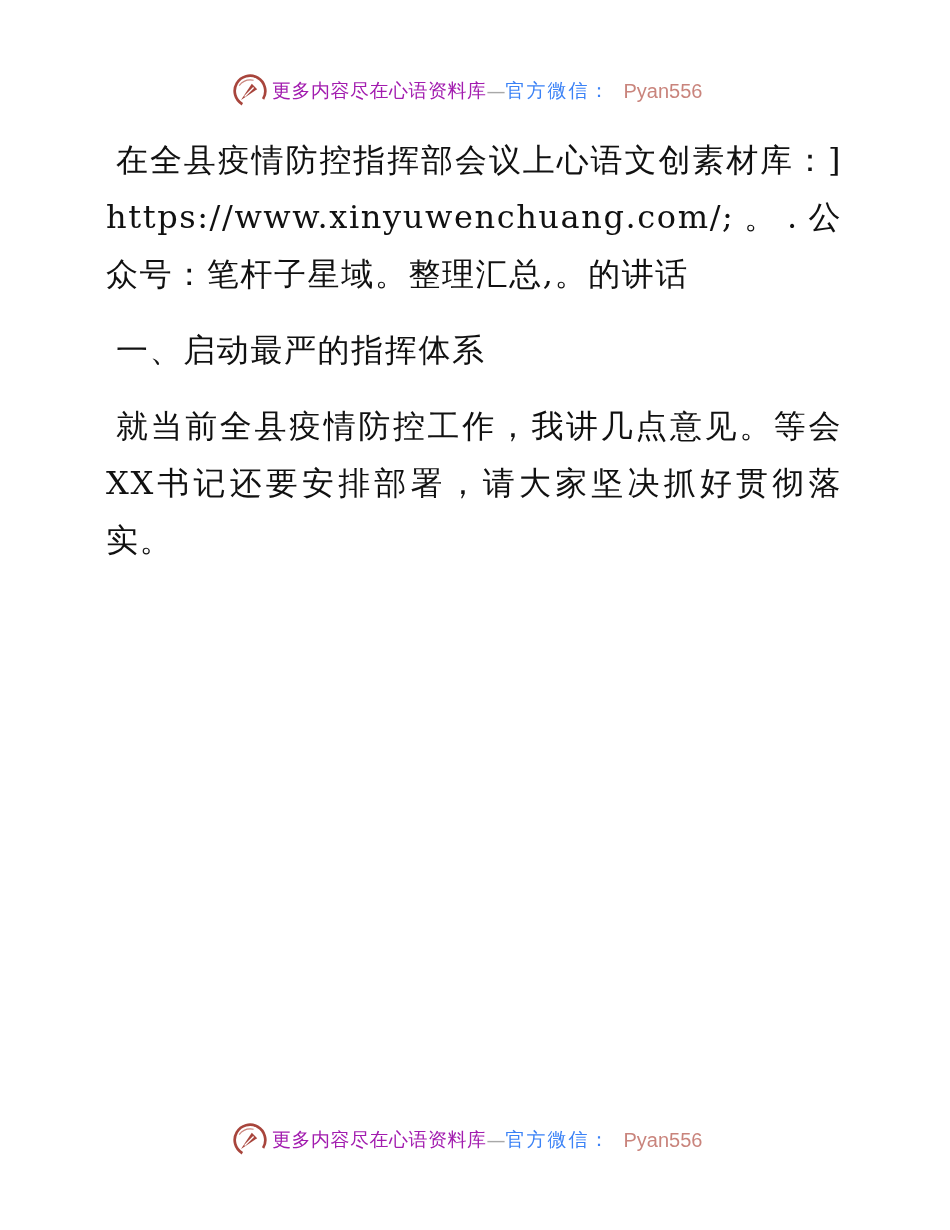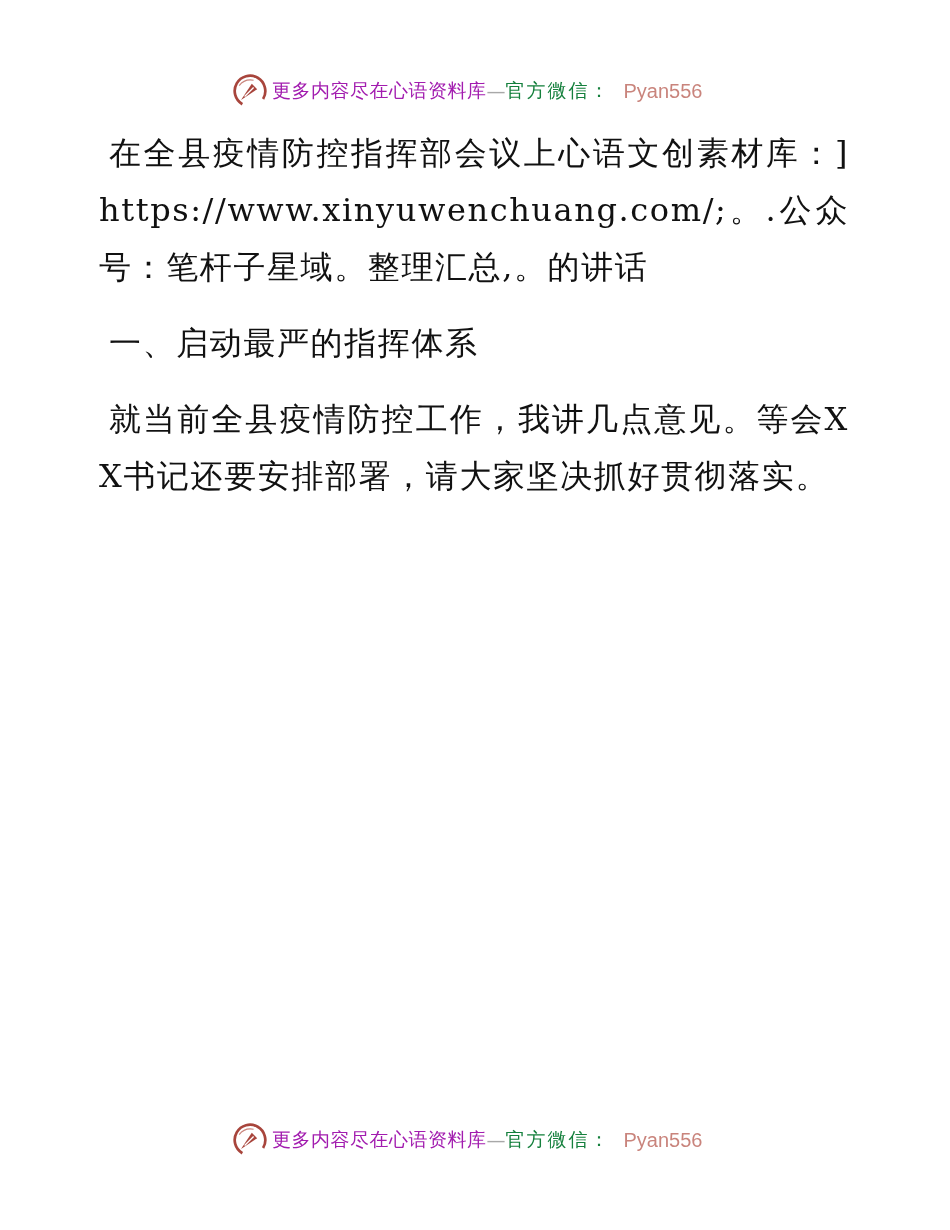--- a/index.html
+++ b/index.html
@@ -37,41 +37,41 @@
       font-family: "DejaVu Serif", serif;
       font-size: 19px;
       letter-spacing: 0.5px;
     }
     .banner-dash {
       color: #a8a8a8;
       font-size: 19px;
       font-family: "DejaVu Sans", sans-serif;
     }
     .banner-gray {
-      color: #15803d;
+      color: #3b82f6;
       font-size: 19px;
       font-family: "DejaVu Serif", serif;
       letter-spacing: 2px;
     }
     .banner-id {
       color: #c9847c;
       font-size: 20px;
       font-family: "Liberation Sans", sans-serif;
       margin-left: 13px;
     }
     .content {
       position: absolute;
       left: 98px;
       top: 124px;
       width: 752px;
     }
     .para {
       font-size: 32px;
       line-height: 57px;
-      margin: 1px;
+      margin: 8px;
       letter-spacing: 1.6px;
       word-break: break-all;
       text-align: justify;
     }
     .para.indent1 { text-indent: 10px; }
     .gap-after { margin-bottom: 19px; }
   </style>
 </head>
 <body>
 

